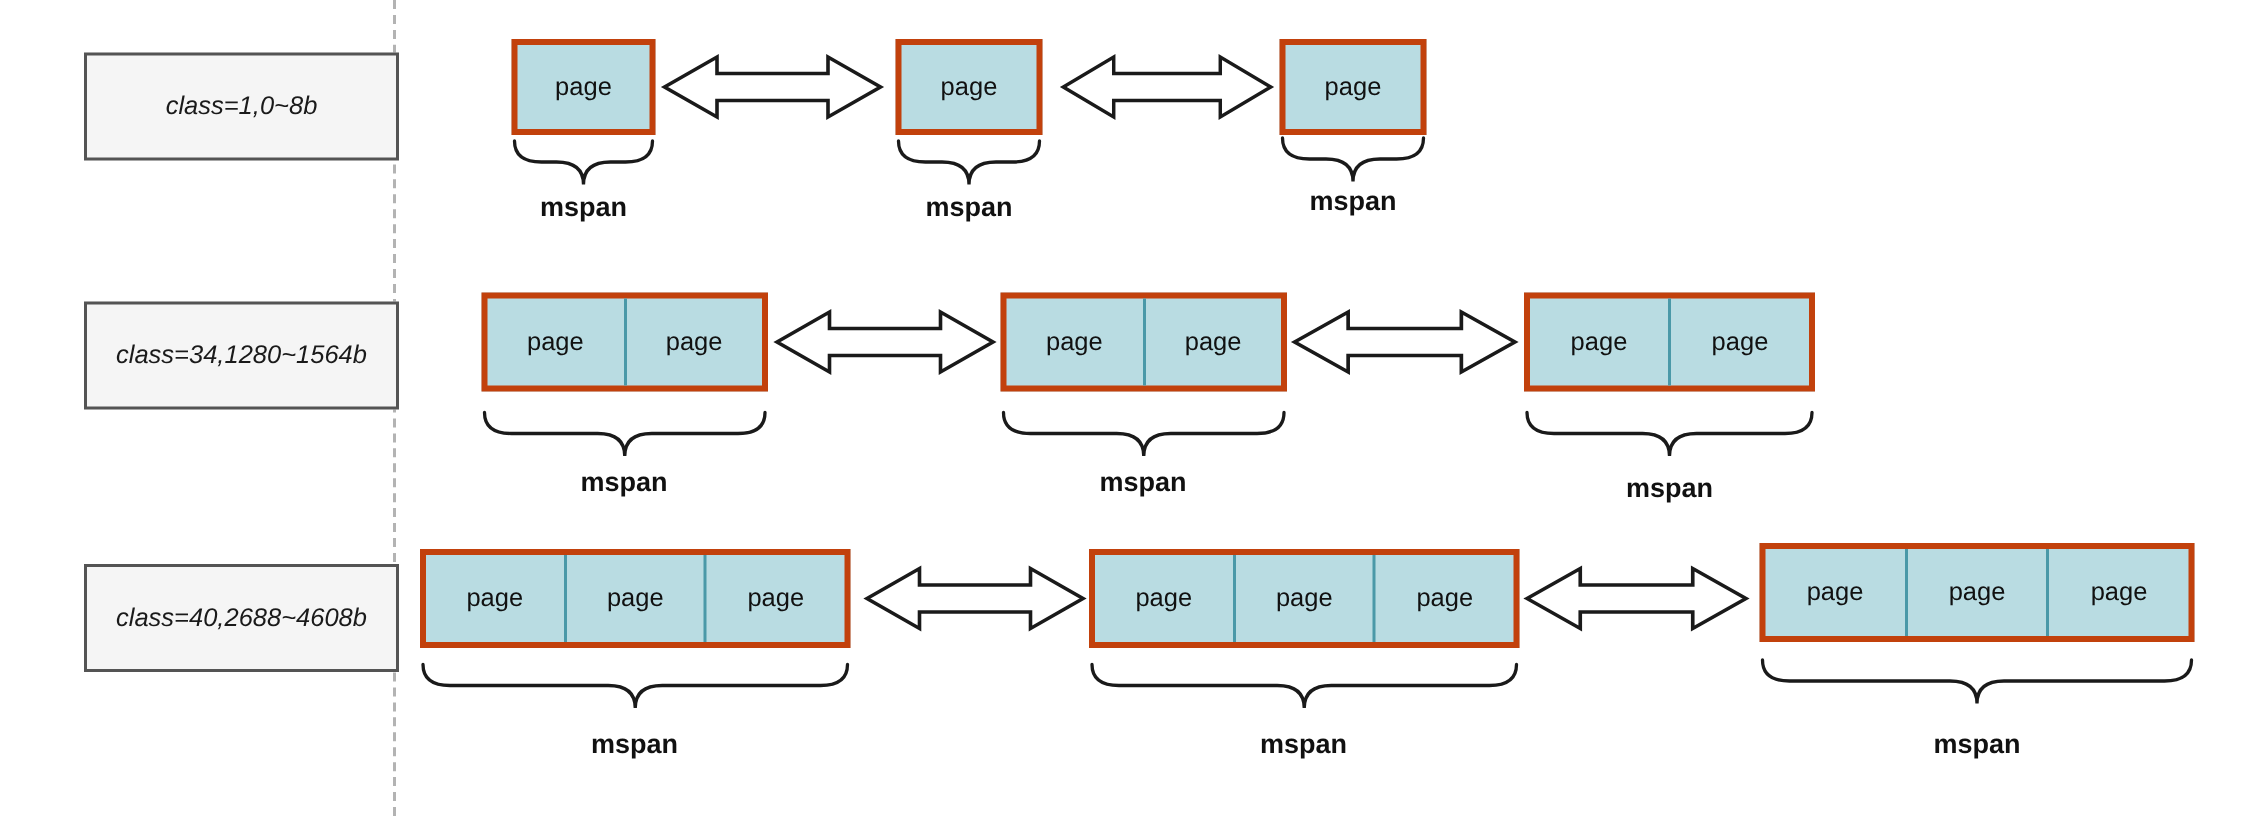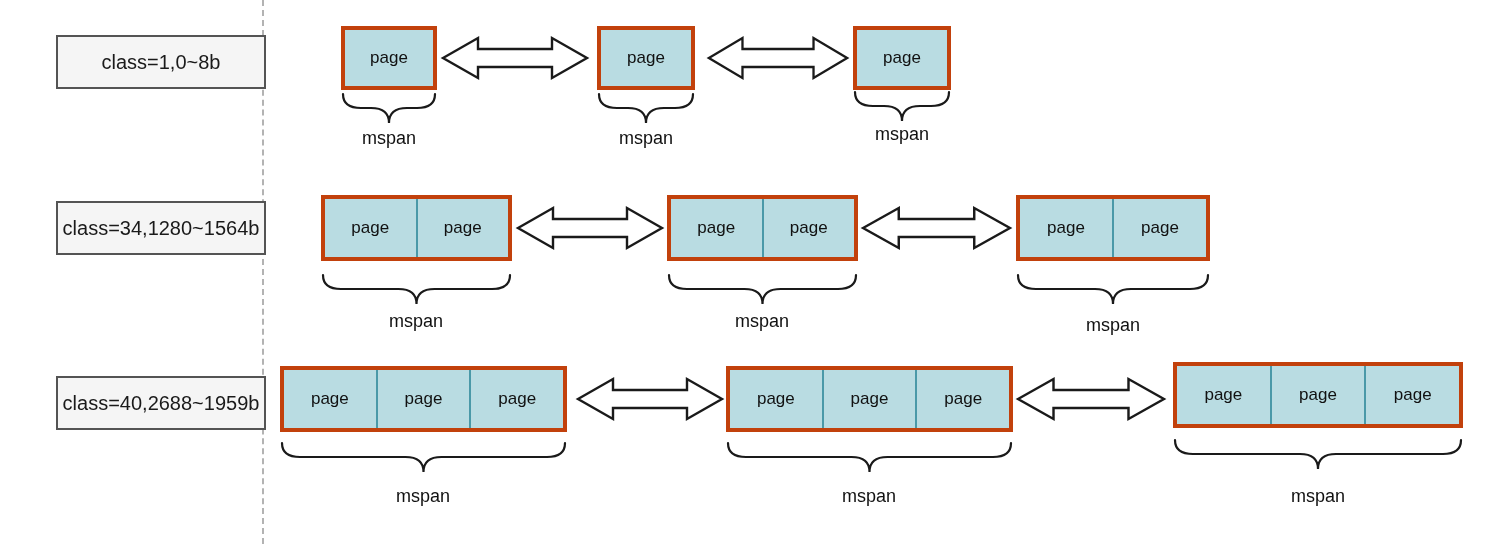--- a/index.html
+++ b/index.html
@@ -5,41 +5,41 @@
   html,body { margin:0; padding:0; background:#ffffff; }
   #canvas {
     position:relative; width:1512px; height:544px; background:#ffffff;
     font-family:"Liberation Sans", sans-serif; overflow:hidden;
   }
   .vline {
     position:absolute; left:262px; top:0; height:544px; width:0;
     border-left:2px dashed #b3b3b3;
   }
   .classbox {
-    position:absolute; left:56px; width:210px; height:54px;
+    position:absolute; left:56px; width:210px; height:72px;
     background:#f5f5f5; border:2px solid #545454; box-sizing:border-box;
     display:flex; align-items:center; justify-content:center;
-    font-size:20px; color:#1a1a1a; white-space:nowrap;
+    font-size:17px; color:#1a1a1a; white-space:nowrap;font-style:italic;
   }
   .pgroup {
     position:absolute; display:flex;
     background:#b9dce2; border:4px solid #c2410c; box-sizing:border-box;
   }
   .pcell {
     flex:1 1 0; display:flex; align-items:center; justify-content:center;
     font-size:17px; color:#111111; min-width:0;
   }
   .pcell + .pcell { border-left:2px solid #4a99a8; }
   .arrow { position:absolute; overflow:visible; }
   .arrowpath { fill:#ffffff; stroke:#1a1a1a; stroke-width:2.4; stroke-linejoin:miter; }
   .brace { position:absolute; overflow:visible; }
   .bracepath { fill:none; stroke:#1a1a1a; stroke-width:2.2; stroke-linecap:round; }
   .mlabel {
     position:absolute; width:120px; text-align:center;
-    font-size:18px; color:#111111;
+    font-size:18px; color:#111111;font-weight:bold;
   }
   .wmark {
     position:absolute; right:20px; bottom:8px;
     font-size:17px; color:#c9c9c9; letter-spacing:1px;
   }
 </style>
 </head>
 <body>
 
 <div id="canvas">
@@ -114,21 +114,21 @@
     <path class="bracepath" d="M2,2 Q2,16 20,16 L77.5,16 Q95.5,16 95.5,31 Q95.5,16 113.5,16 L171,16 Q189,16 189,2"></path>
   </svg>
   <svg class="brace" style="left:1016px;top:273px" width="194" height="34" viewBox="0 0 194 34">
     <path class="bracepath" d="M2,2 Q2,16 20,16 L79,16 Q97,16 97,31 Q97,16 115,16 L174,16 Q192,16 192,2"></path>
   </svg>
 
   <div class="mlabel" style="left:356px;top:311px">mspan</div>
   <div class="mlabel" style="left:702px;top:311px">mspan</div>
   <div class="mlabel" style="left:1053px;top:315px">mspan</div>
 
-  <div class="classbox" style="top:376px">class=40,2688~1959b</div>
+  <div class="classbox" style="top:376px">class=40,2688~4608b</div>
 
   <div class="pgroup" style="left:280px;top:366px;width:287px;height:66px">
     <div class="pcell">page</div>
     <div class="pcell">page</div>
     <div class="pcell">page</div>
   </div>
 
   <svg class="arrow" style="left:575px;top:375px" width="150" height="48" viewBox="0 0 150 48" preserveAspectRatio="none">
     <path class="arrowpath" d="M3,24 L38,4 L38,15 L112,15 L112,4 L147,24 L112,44 L112,33 L38,33 L38,44 Z"></path>
   </svg>

